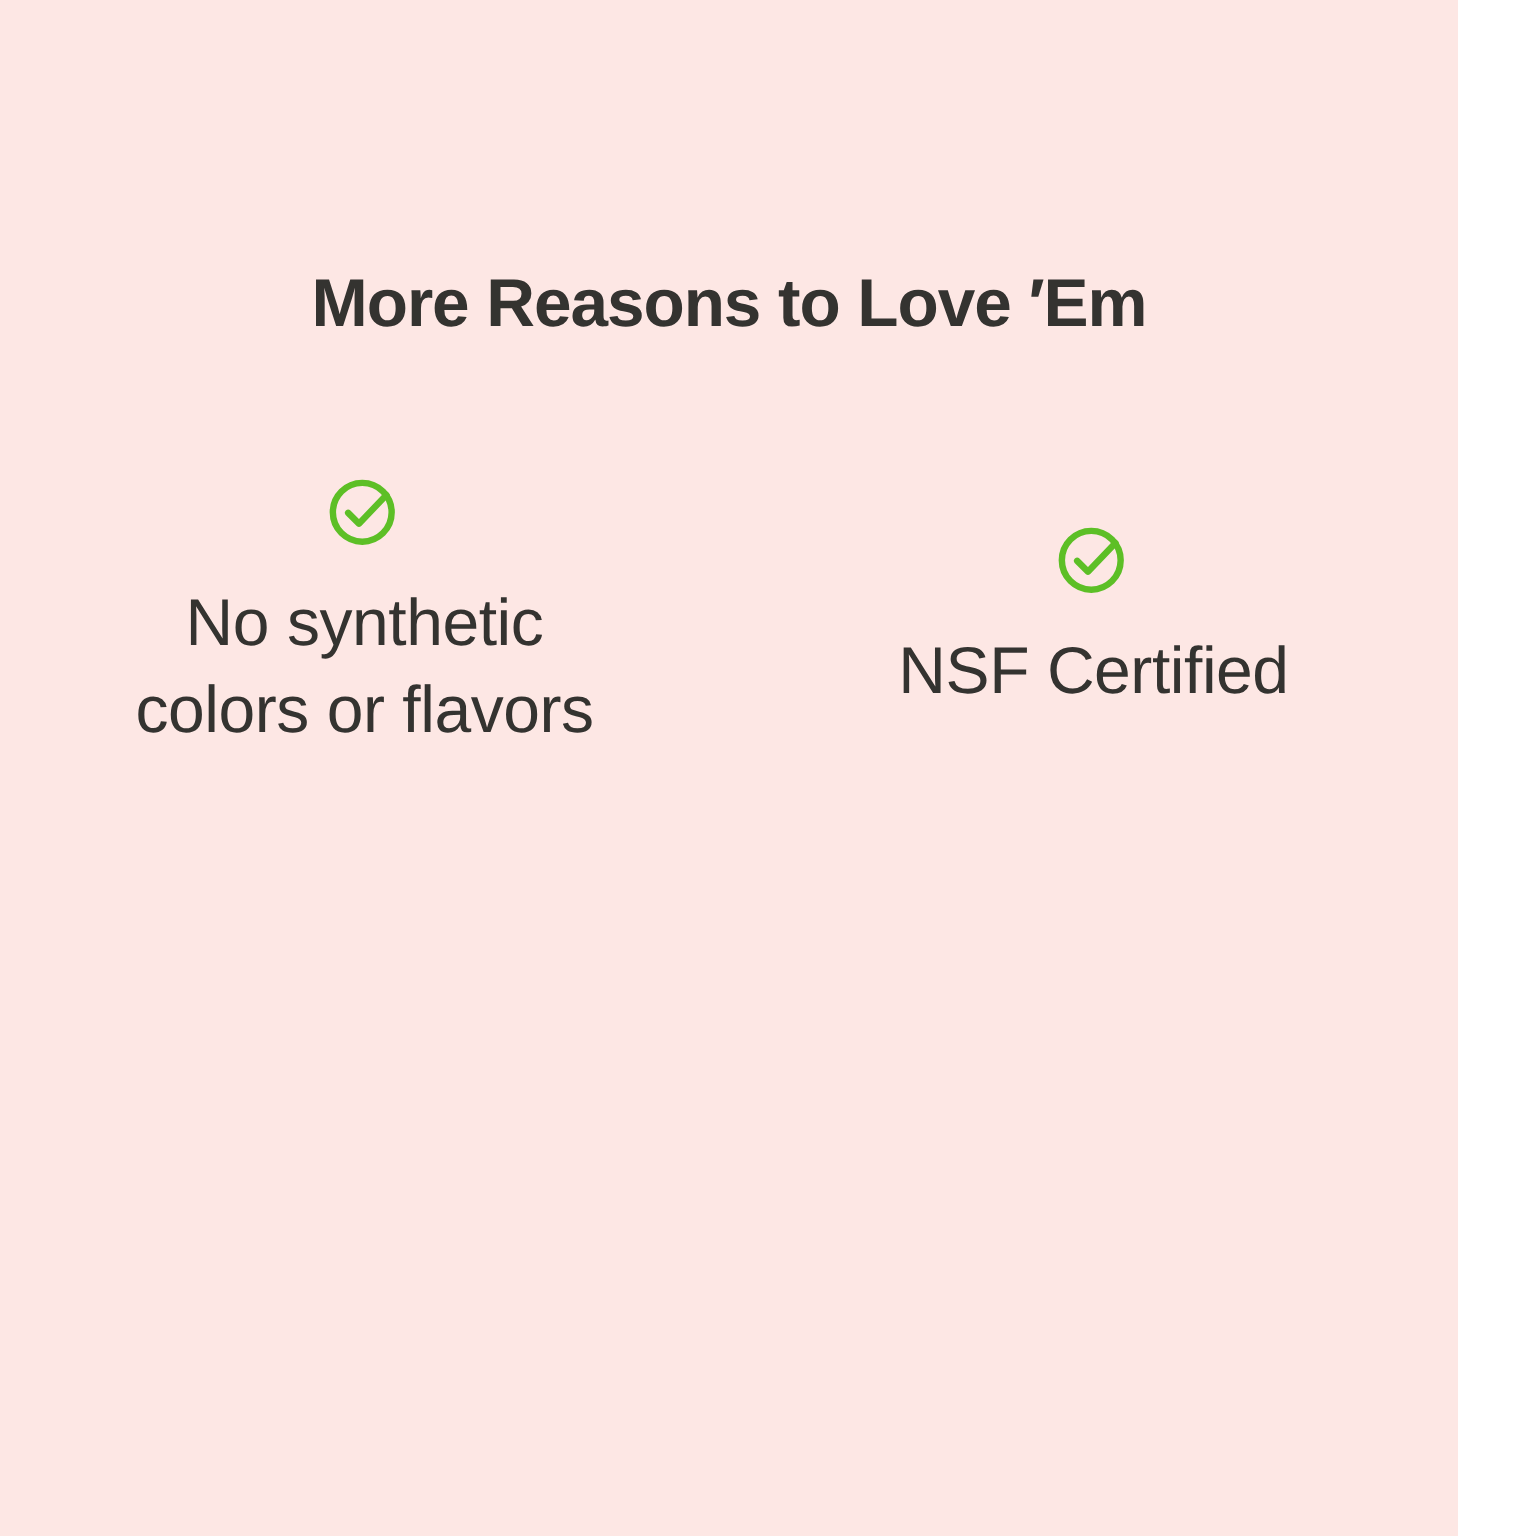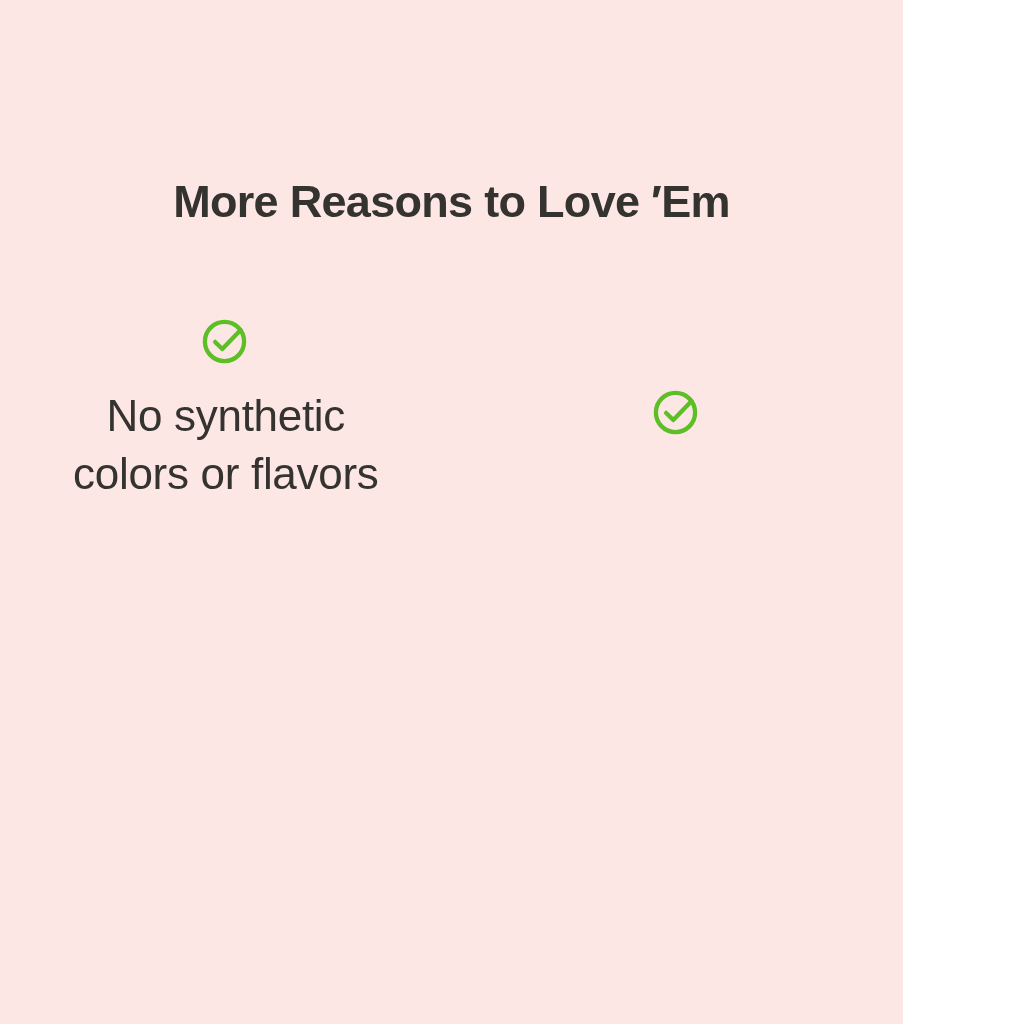--- a/index.html
+++ b/index.html
@@ -10,21 +10,21 @@
   body {
     width: 1024px;
     height: 1024px;
     overflow: hidden;
     font-family: "Liberation Sans", sans-serif;
     -webkit-font-smoothing: antialiased;
   }
 
   .panel {
     position: relative;
-    width: 903px;
+    width: 972px;
     height: 1024px;
     box-sizing: border-box;
     background: #fde7e4;
     display: flex;
     flex-direction: column;
     align-items: center;
     padding-top: 176px;
   }
 
   .headline {
@@ -99,16 +99,17 @@
     </li>
 
 
     <li class="benefit benefit-3">
       <span class="icon-wrap">
         <svg class="check-icon" viewBox="0 0 52 52" fill="none" aria-hidden="true">
           <circle cx="24.5" cy="27.5" r="19.6" stroke="#5DBF26" stroke-width="4.3"></circle>
           <path d="M15.1 27.9 L22.3 35.1 L40.6 16.0" stroke="#5DBF26" stroke-width="4.3" stroke-linecap="round" stroke-linejoin="round"></path>
         </svg>
       </span>
+      <p class="benefit-text">NSF Certified</p>
     </li>
 
   </ul>
 </div>
 
 </body></html>

